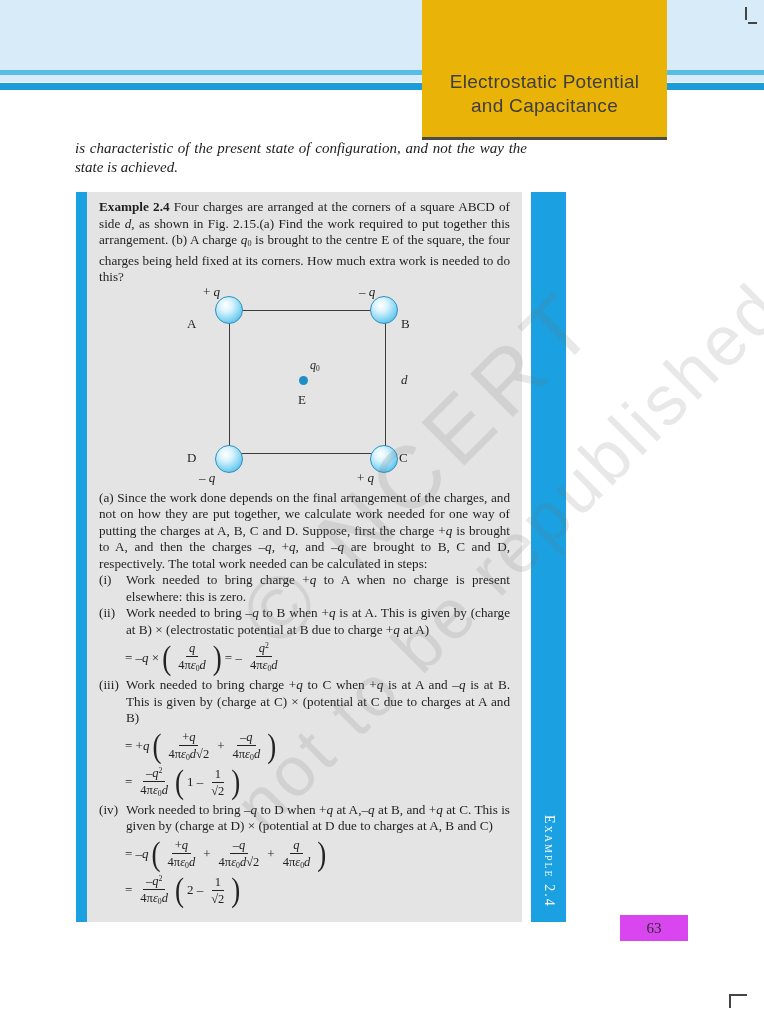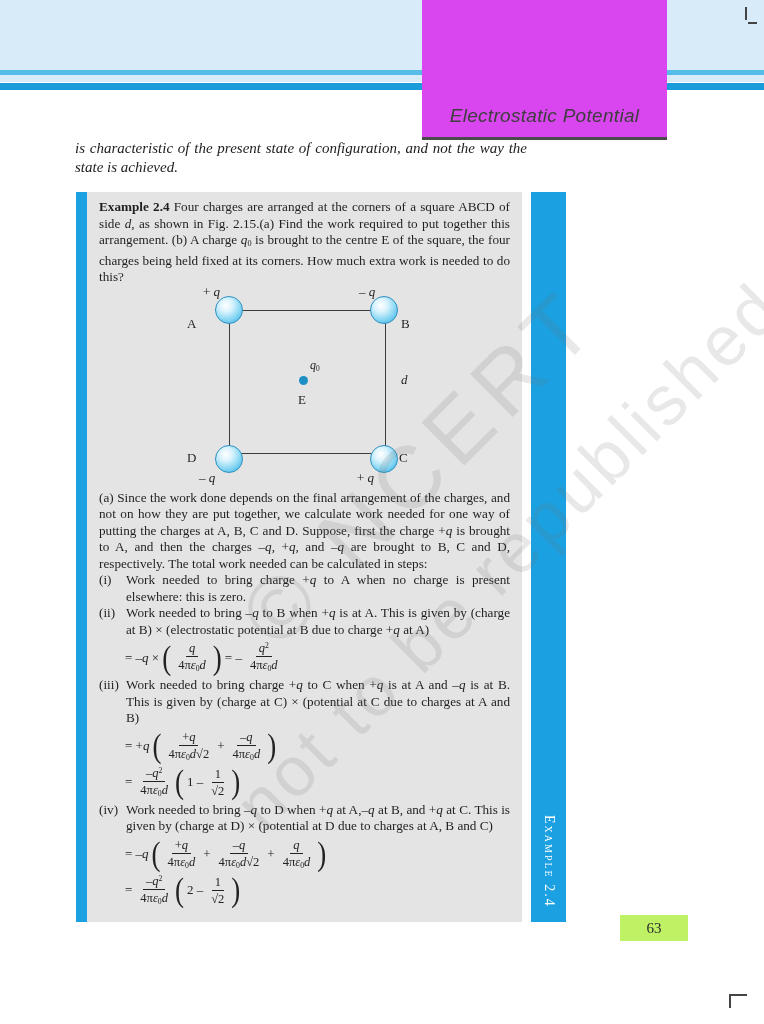--- a/index.html
+++ b/index.html
@@ -4,23 +4,23 @@
 <style>
   html,body{margin:0;padding:0;background:#fff;}
   .page{position:relative;width:764px;height:1024px;background:#ffffff;overflow:hidden;
         font-family:"Liberation Serif",serif;color:#1f1f1f;}
 
   
   .top-band{position:absolute;left:0;top:0;width:764px;height:82px;background:#d7ecf8;}
   .stripe{position:absolute;left:0;width:764px;}
   .stripe1{top:70px;height:5px;background:#55bde8;}
   .stripe2{top:83px;height:7px;background:#199cd9;}
-  .chapter-box{position:absolute;left:422px;top:0;width:245px;height:140px;background:#d946ef;
+  .chapter-box{position:absolute;left:422px;top:0;width:245px;height:140px;background:#eab308;
         border-bottom:3px solid #4b4b4b;display:flex;flex-direction:column;justify-content:flex-end;
-        align-items:center;padding-bottom:9px;box-sizing:border-box;z-index:2;font-style:italic;}
+        align-items:center;padding-bottom:19px;box-sizing:border-box;z-index:2;}
   .ct-line{font-family:"Liberation Sans",sans-serif;font-size:19px;line-height:24px;color:#3e3e3e;letter-spacing:.3px;}
   .crop{position:absolute;background:#444;}
   .crop-tr-v{left:745px;top:7px;width:2px;height:13px;}
   .crop-tr-h{left:748px;top:22px;width:9px;height:2px;}
   .crop-br-h{left:729px;top:994px;width:18px;height:2px;}
   .crop-br-v{left:729px;top:996px;width:2px;height:12px;}
 
   .intro{position:absolute;left:75px;top:139px;width:452px;margin:0;font-style:italic;
         font-size:15px;line-height:19px;text-align:justify;color:#1c1c1c;}
 
@@ -66,41 +66,42 @@
   .l-dc{left:88px;top:162px;} .l-c{left:300px;top:162px;}
   .l-qd{left:100px;top:182px;}.l-qc{left:258px;top:182px;}
   .l-side{left:302px;top:84px;font-style:italic;}
   .dot{position:absolute;left:200px;top:88px;width:9px;height:9px;border-radius:50%;background:#1e8fc4;}
   .l-q0{left:211px;top:70px;font-size:12px;}
   .l-e{left:199px;top:104px;}
   .fig-caption{position:absolute;left:0;top:184px;width:411px;text-align:center;
         color:#1191d0;font-weight:bold;font-size:11.5px;letter-spacing:.6px;}
 
   
-  .pagenum{position:absolute;left:620px;top:915px;width:68px;height:26px;background:#bef264;
+  .pagenum{position:absolute;left:620px;top:915px;width:68px;height:26px;background:#d946ef;
         text-align:center;line-height:26px;font-size:15px;color:#2b2b2b;}
   .footer-year{position:absolute;left:0;top:981px;width:764px;text-align:center;
         font-family:"Liberation Sans",sans-serif;font-size:12px;color:#222;margin-top:45px;}
   .watermark{position:absolute;left:-40px;top:400px;width:1000px;text-align:center;
         transform:rotate(-45deg);color:rgba(110,110,110,0.16);pointer-events:none;
         font-family:"Liberation Sans",sans-serif;z-index:3;}
   .watermark .wm1{font-size:88px;letter-spacing:10px;margin-bottom:34px;}
   .watermark .wm2{font-size:70px;letter-spacing:4px;}
 </style>
 </head>
 <body>
 
 <div class="page">
 
   <div class="top-band"></div>
   <div class="stripe stripe1"></div>
   <div class="stripe stripe2"></div>
 
   <div class="chapter-box">
     <div class="ct-line">Electrostatic Potential</div>
+    <div class="ct-line">and Capacitance</div>
   </div>
 
   <div class="crop crop-tr-v"></div>
   <div class="crop crop-tr-h"></div>
 
   <p class="intro">is characteristic of the present state of configuration, and not the way the state is achieved.</p>
 
   <div class="ex-wrap">
     <div class="ex-left-bar"></div>
 

